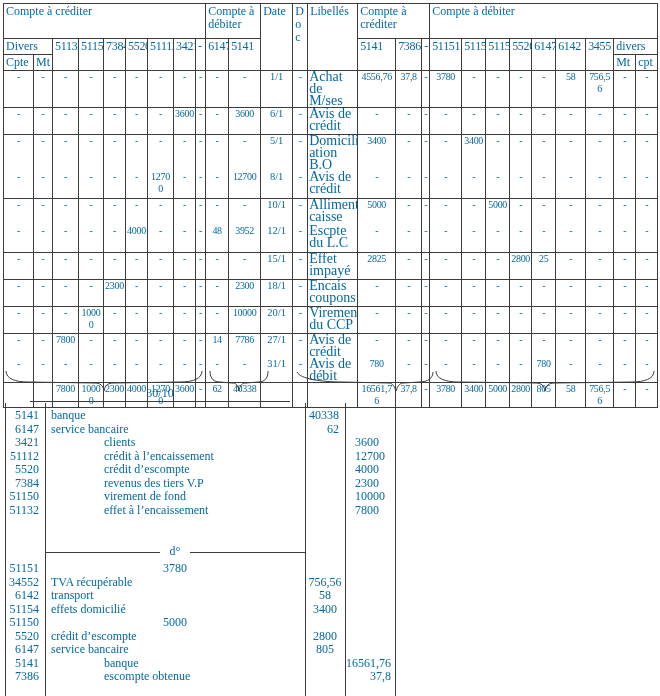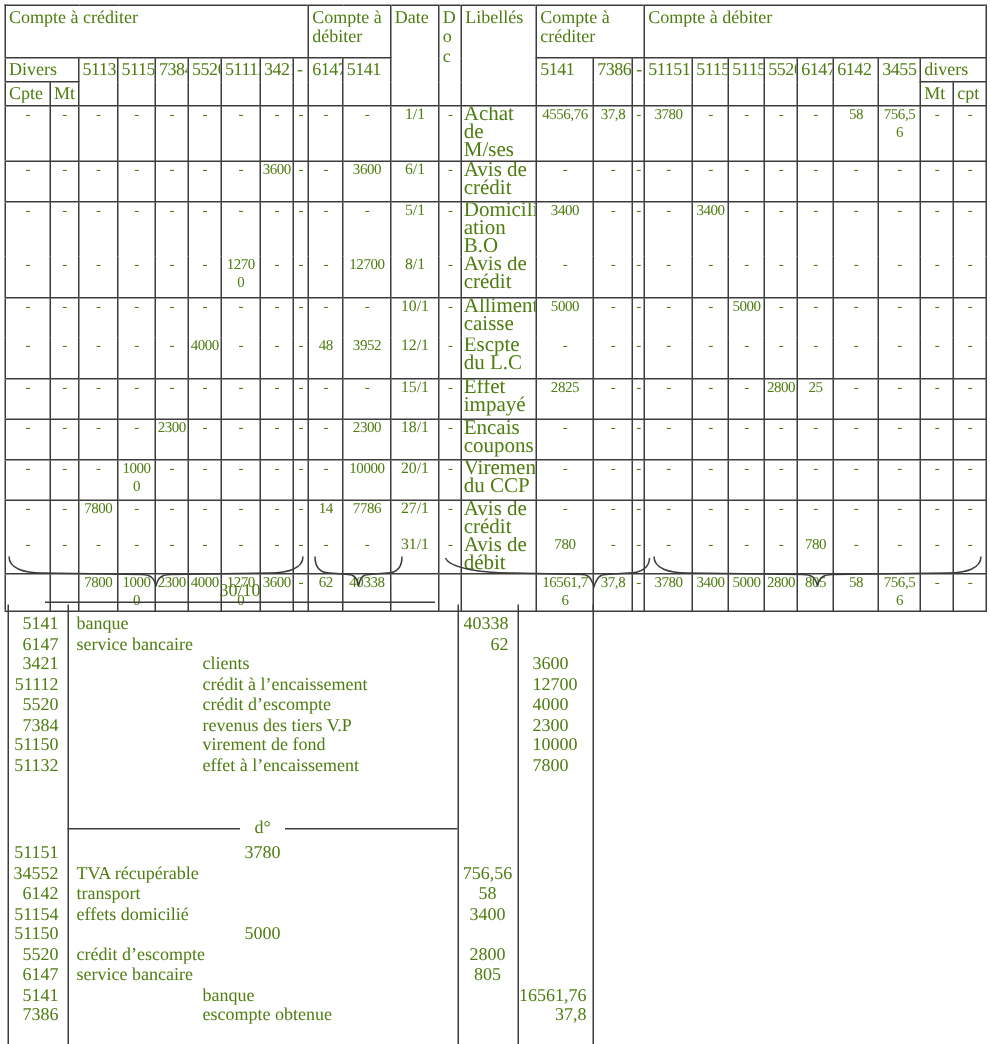--- a/index.html
+++ b/index.html
@@ -1,17 +1,17 @@
 <!DOCTYPE html>
 <html><head>
 <meta charset="utf-8">
 <style>
   html,body{margin:0;padding:0;background:#fff;}
   .page{position:relative;width:660px;height:696px;background:#ffffff;overflow:hidden;
-        font-family:"Liberation Serif",serif;color:#4d7c0f;}
+        font-family:"Liberation Serif",serif;color:#0369a1;}
   
   table.grid{position:absolute;left:3px;top:3px;width:654px;table-layout:fixed;
              border-collapse:collapse;border-top:1px solid #3c3c3c;border-left:1px solid #3c3c3c;}
   table.grid th,table.grid td{border-right:1px solid #3c3c3c;border-bottom:1px solid #3c3c3c;
              padding:0 1px;vertical-align:top;overflow:hidden;font-weight:normal;}
   table.grid th{text-align:left;font-size:12px;line-height:13px;padding:1px 2px;}
   th.numh{text-align:center;font-size:10.5px;letter-spacing:-0.3px;padding:1px 0;}
   th.sub{font-size:10.5px;padding:0 2px;}
   th.doc{white-space:pre-line;font-size:10.5px;line-height:10px;}
   tr.h1{height:35px;} tr.h2{height:16px;} tr.h3{height:13px;}
@@ -24,21 +24,21 @@
   svg.braces{position:absolute;left:0;top:370px;}
   
   .journal{position:absolute;left:0;top:386px;width:400px;height:310px;font-size:12px;}
   .vl{position:absolute;top:17px;bottom:0;width:1px;background:#3c3c3c;}
   .jdate{position:absolute;left:30px;top:0;width:260px;height:16px;box-sizing:border-box;
          text-align:center;border-bottom:1px solid #3c3c3c;line-height:14px;}
   .jrows{position:absolute;left:0;width:400px;}
   #entry1{top:23px;} #entry2{top:176px;}
   .jrow{display:grid;grid-template-columns:45px 260px 40px 50px;height:13.5px;line-height:13px;}
   .jacct{text-align:right;padding-right:6px;box-sizing:border-box;}
-  .jlabel.debit{padding-left:6px;} .jlabel.credit{padding-left:90px;}
+  .jlabel.debit{padding-left:6px;} .jlabel.credit{padding-left:59px;}
   .e1 .jdebit{text-align:right;padding-right:6px;}
   .e1 .jcred{padding-left:10px;}
   .e2 .jdebit{text-align:center;}
   .e2 .jcred{text-align:right;padding-right:4px;}
   .sep{position:absolute;left:45px;top:158px;width:260px;display:flex;align-items:center;height:14px;}
   .sep::before,.sep::after{content:"";flex:1;border-top:1px solid #3c3c3c;margin-top:3px;}
   .sep span{padding:0 10px;}
 </style>
 </head>
 <body>

